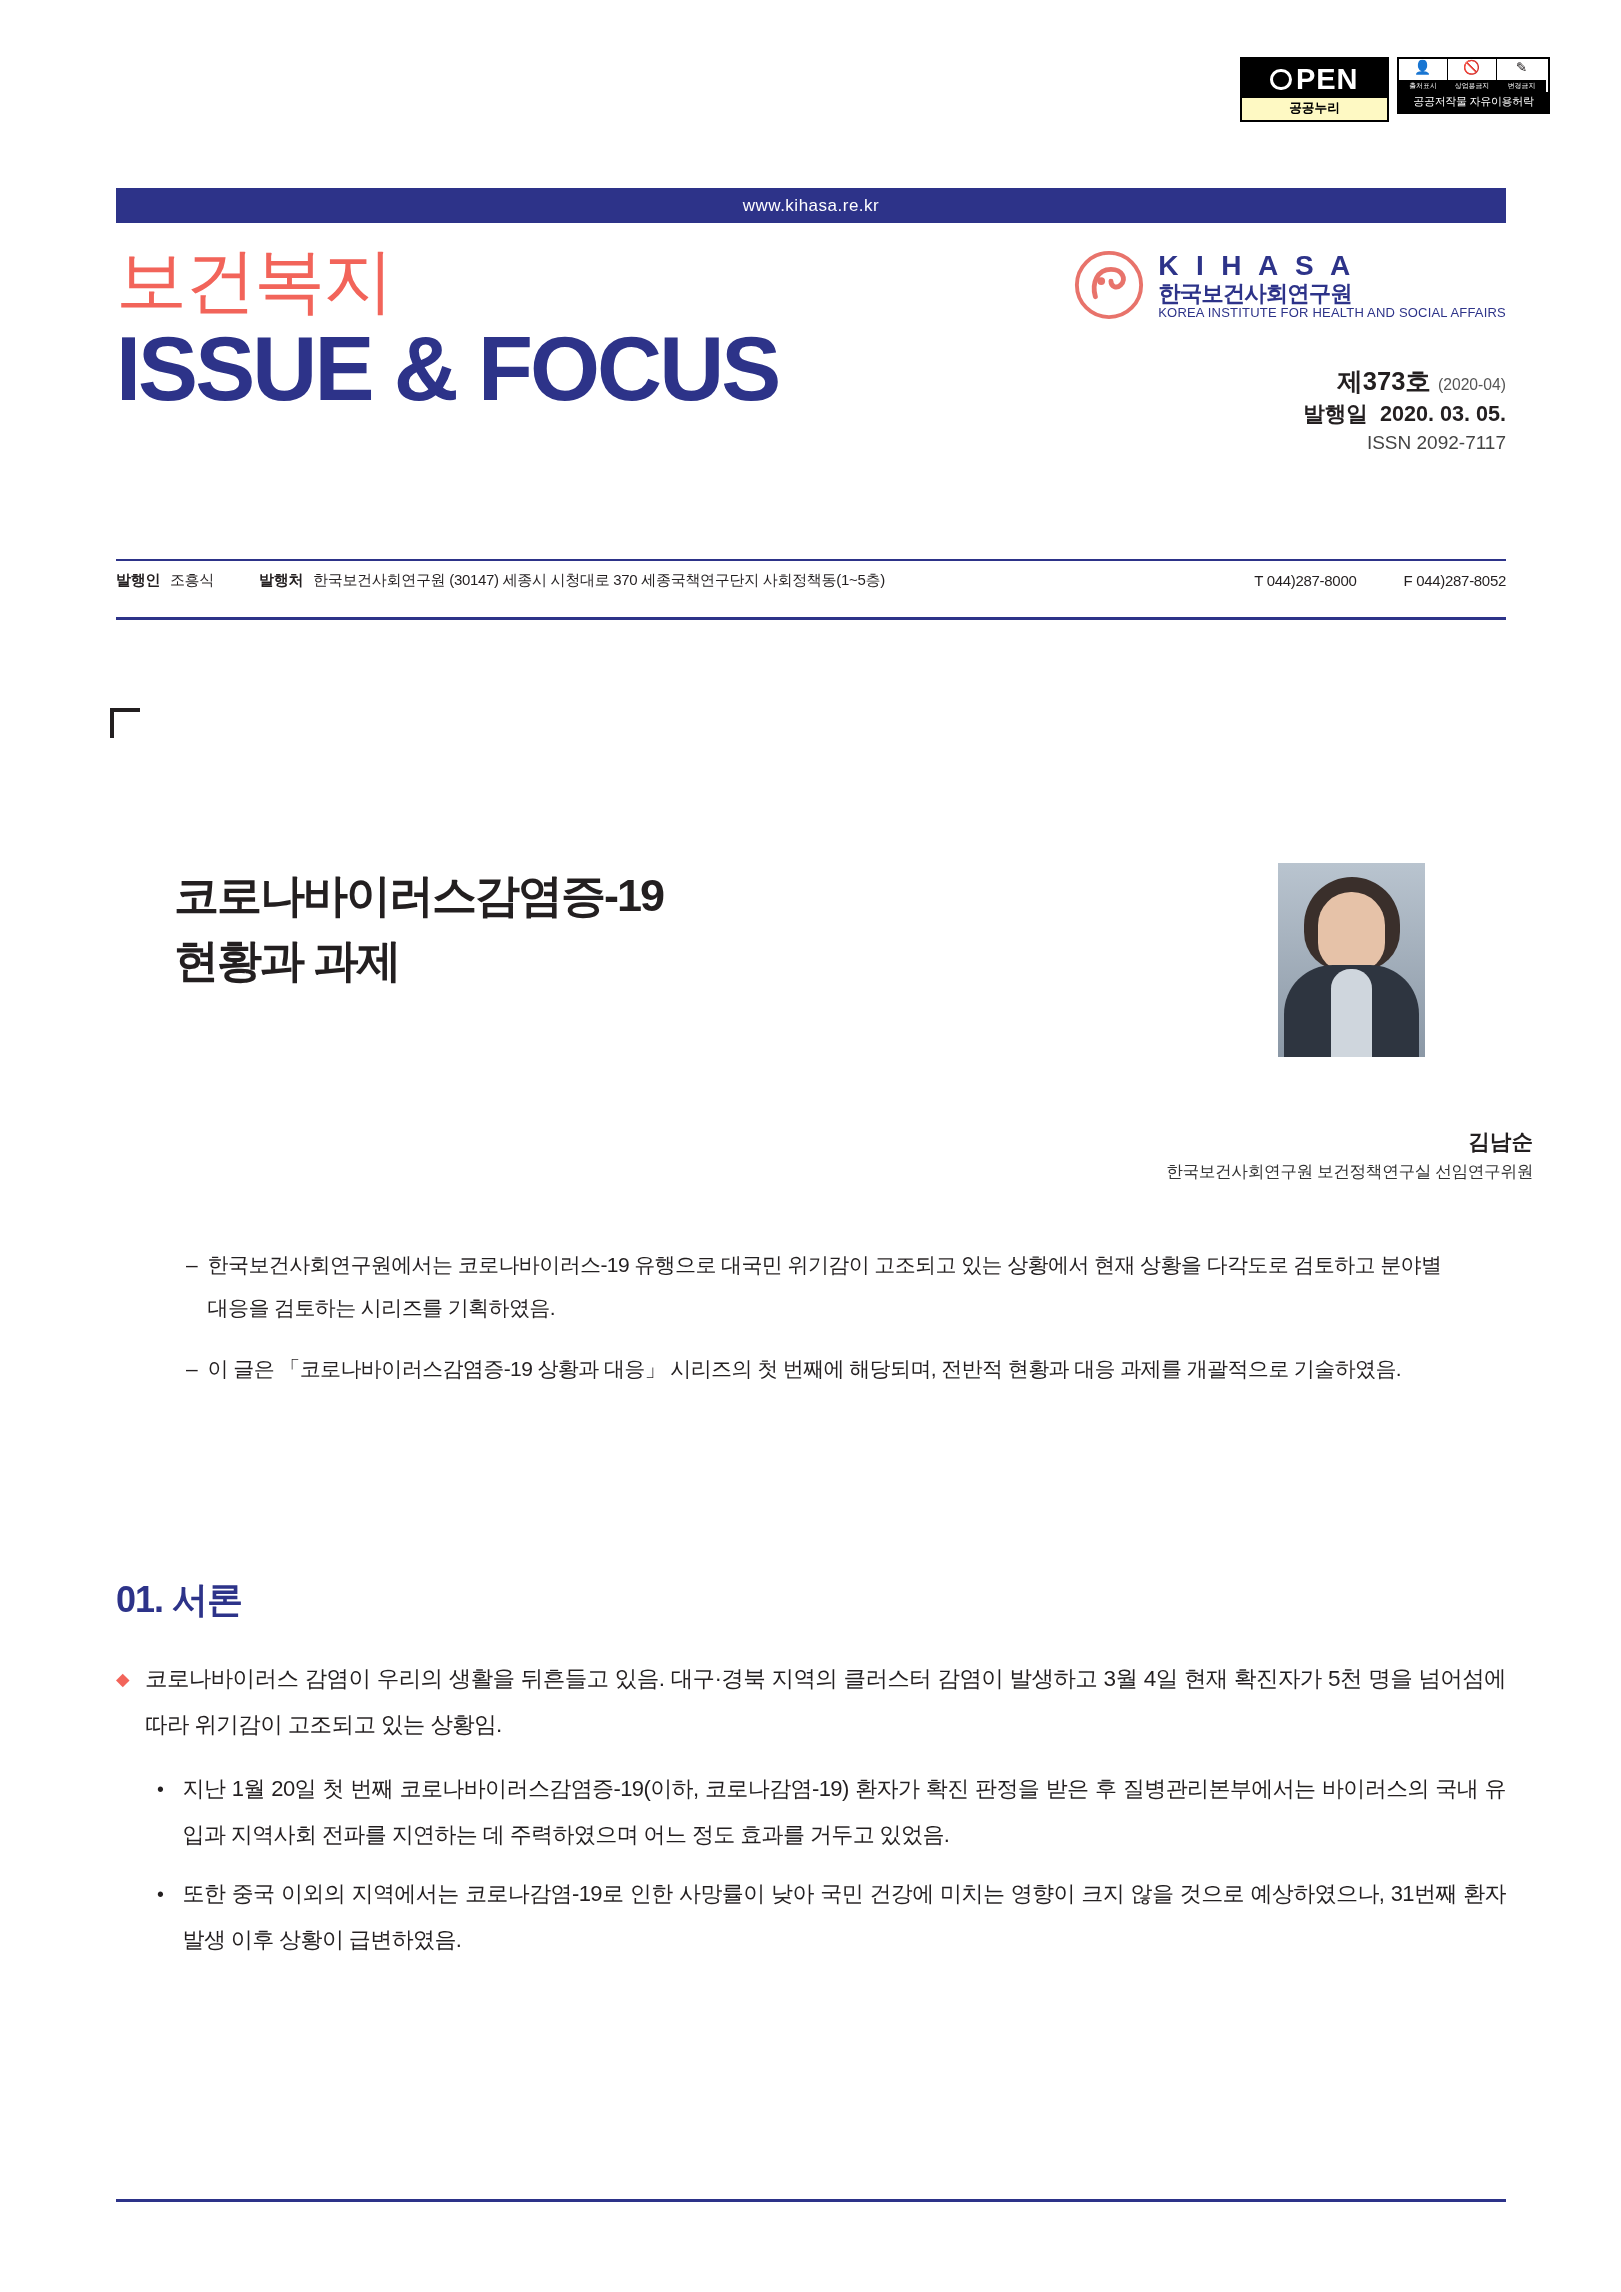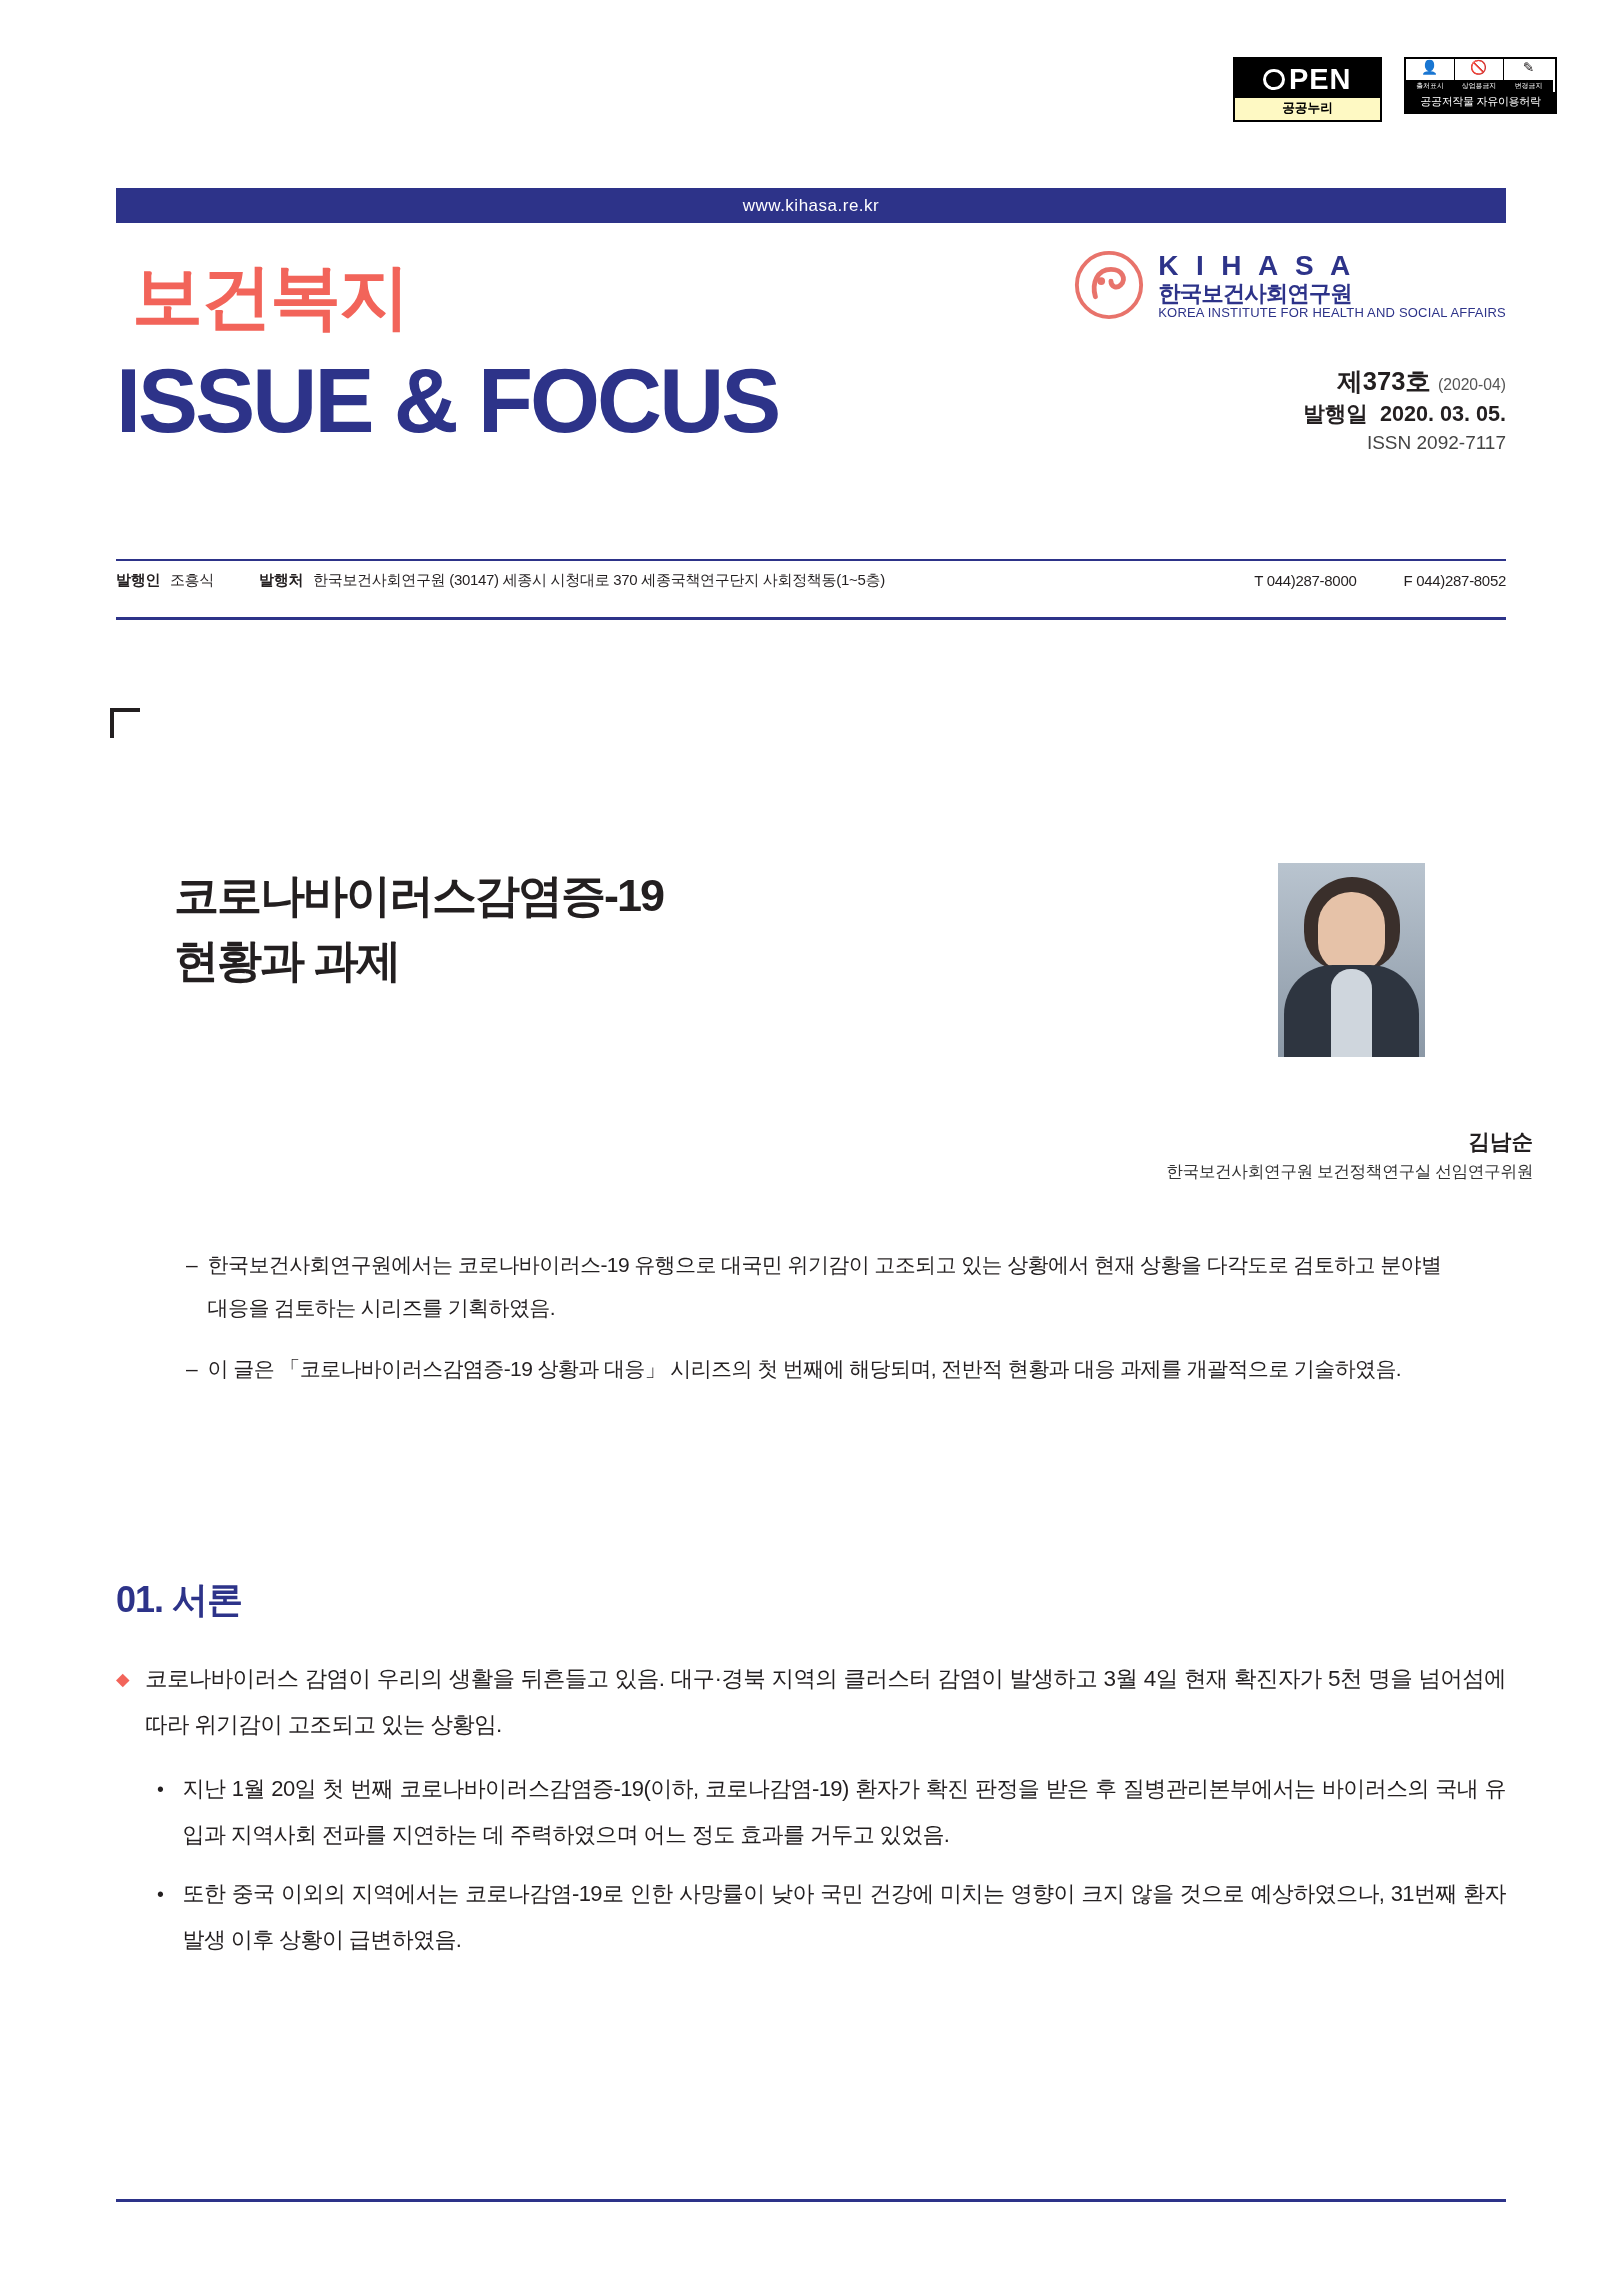--- a/index.html
+++ b/index.html
@@ -17,24 +17,24 @@
     height: 2293px;
     margin: 0 auto;
     background: #ffffff;
     overflow: hidden;
   }
 
   
   .kogl {
     position: absolute;
     top: 57px;
-    right: 64px;
+    right: 71px;
     display: flex;
     align-items: flex-start;
-    gap: 22px;
+    gap: 8px;
   }
   .kogl-open {
     width: 145px;
     background: #000;
     color: #fff;
     text-align: center;
     border: 2px solid #000;
   }
   .kogl-open .open-row {
     background: #000;
@@ -130,25 +130,25 @@
 
   
   .masthead {
     position: absolute;
     left: 116px;
     top: 240px;
     width: 1390px;
   }
   .mast-title1 {
     font-size: 71px;
-    font-weight: bold;
+    font-weight: normal;
     color: #f2645a;
     letter-spacing: -2px;
     line-height: 82px;
-    margin: 16px;
+    margin: 0;
   }
   .mast-title2 {
     font-size: 90px;
     font-weight: bold;
     color: #2d3389;
     letter-spacing: -2.9px;
     line-height: 94px;
     margin: 0;
   }
 

